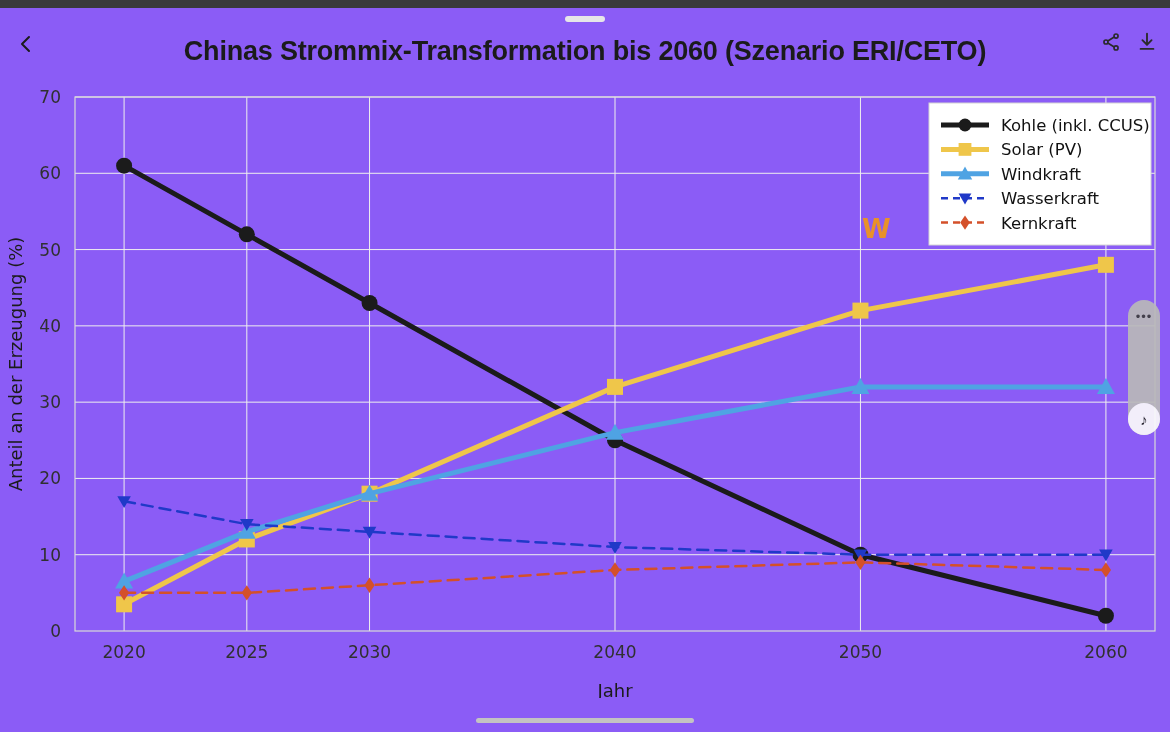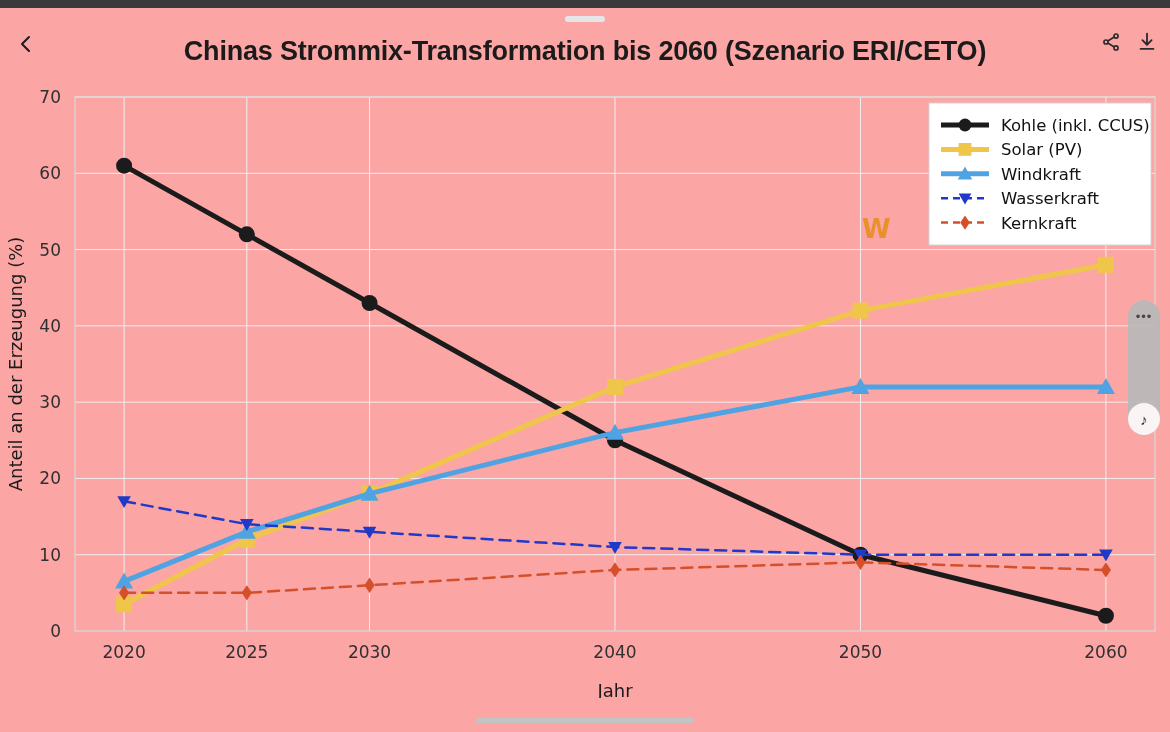--- a/index.html
+++ b/index.html
@@ -2,21 +2,21 @@
 <html><head>
 <meta charset="utf-8">
 <style>
   * { box-sizing: border-box; margin: 0; padding: 0; }
   html, body {
     width: 1170px; height: 732px;
     background: #ffffff;
     font-family: "Liberation Sans", sans-serif;
     overflow: hidden;
   }
-  #app { position: relative; width: 1170px; height: 732px; background: #fca5a5; }
+  #app { position: relative; width: 1170px; height: 732px; background: #8b5cf6; }
 
   
   .status-bar {
     position: absolute; top: 0; left: 0; width: 1170px; height: 8px;
     background: #3a3a3c;
   }
   .drag-handle {
     position: absolute; top: 16px; left: 50%; transform: translateX(-50%);
     width: 40px; height: 6px; border-radius: 3px; background: #e6e6e8;
   }

